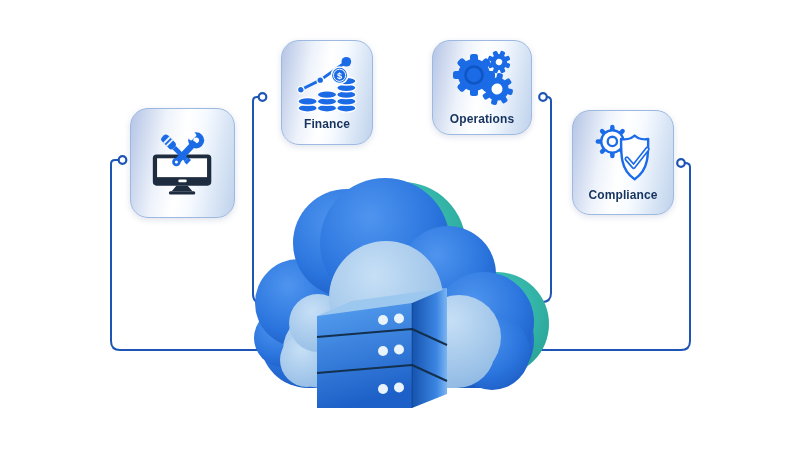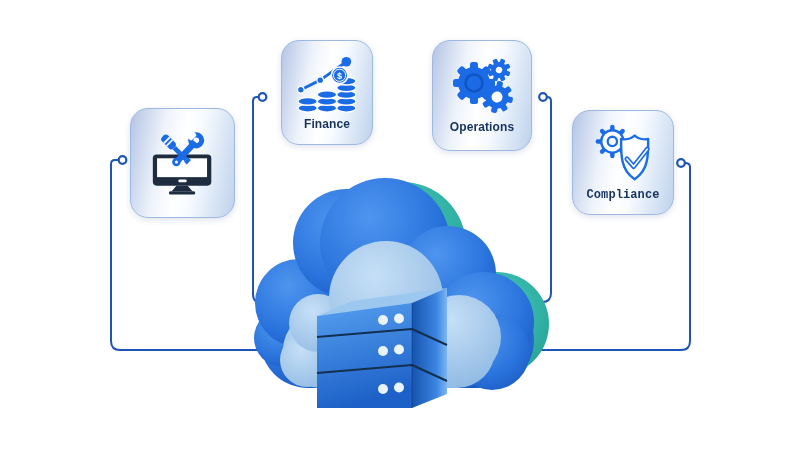--- a/index.html
+++ b/index.html
@@ -18,22 +18,22 @@
     display:flex;flex-direction:column;align-items:center;justify-content:center;
     box-sizing:border-box;padding:6px 4px;
   }
   .card .icon-wrap{flex:0 0 auto;display:flex;align-items:center;justify-content:center;}
   .card .label{
     margin-top:4px;text-align:center;font-weight:bold;color:#16335f;
     font-size:12px;line-height:13.5px;letter-spacing:.1px;
   }
   #card-it{left:130px;top:108px;width:105px;height:110px;}
   #card-finance{left:281px;top:40px;width:92px;height:105px;}
-  #card-operations{left:432px;top:40px;width:100px;height:111px;}
-  #card-compliance{left:572px;top:110px;width:102px;height:105px;font-family:Liberation Mono, monospace;}
+  #card-operations{left:432px;top:40px;width:100px;height:95px;}
+  #card-compliance{left:572px;top:110px;width:102px;height:105px;}
   #card-it .label{font-size:11.5px;}
 </style>
 </head>
 <body>
 
 <div class="stage">
 
   <svg class="layer" width="800" height="450" viewBox="0 0 800 450">
     <defs>
       <radialGradient id="gradBlue" cx="0.38" cy="0.3" r="0.85">

